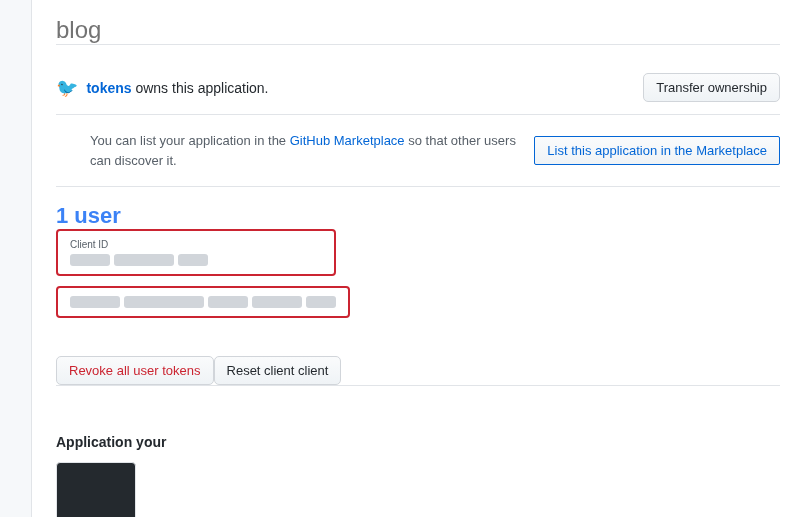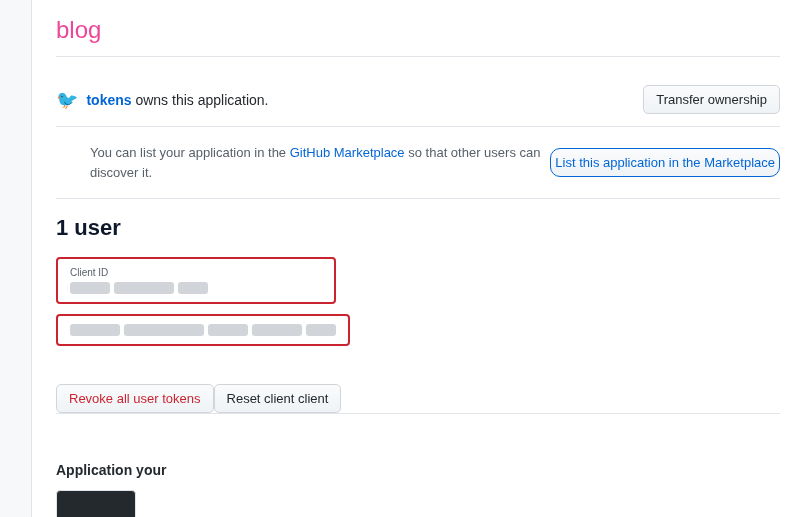--- a/index.html
+++ b/index.html
@@ -24,23 +24,22 @@
       background: #f6f8fa;
       border-right: 1px solid #e1e4e8;
     }
     .main-content {
       margin-left: 32px;
       padding: 16px 24px;
     }
     .page-title {
       font-size: 24px;
       font-weight: 400;
-      color: #ec4899;
+      color: #737373;
       margin-bottom: 16px;
-      padding-bottom: 12px;
       border-bottom: 1px solid #e1e4e8;
     }
     .ownership-row {
       display: flex;
       align-items: center;
       justify-content: space-between;
       padding: 12px 0;
       border-bottom: 1px solid #e1e4e8;
     }
     .ownership-left {
@@ -84,38 +83,37 @@
       color: #586069;
       max-width: 480px;
       line-height: 1.5;
       margin-left: 34px;
     }
     .marketplace-text a {
       color: #0366d6;
       text-decoration: none;
     }
     .btn-primary-outline {
-      padding: 6px 4px;
+      padding: 6px 12px;
       font-size: 13px;
       font-weight: 500;
       border: 1px solid #0366d6;
-      border-radius: 10px;
+      border-radius: 2px;
       background: linear-gradient(to bottom, #fafbfc, #eff3f6);
       color: #0366d6;
       cursor: pointer;
       white-space: nowrap;
     }
     .users-section {
       padding: 16px 0 12px;
     }
     .users-count {
       font-size: 22px;
       font-weight: 300;
-      color: #0f172a;
-      margin-bottom: 16px;
+      color: #3b82f6;
     }
     .users-count span {
       font-weight: 600;
     }
     .credential-box {
       border: 2px solid #cb2431;
       border-radius: 4px;
       padding: 8px 12px;
       margin-bottom: 10px;
       display: inline-block;

